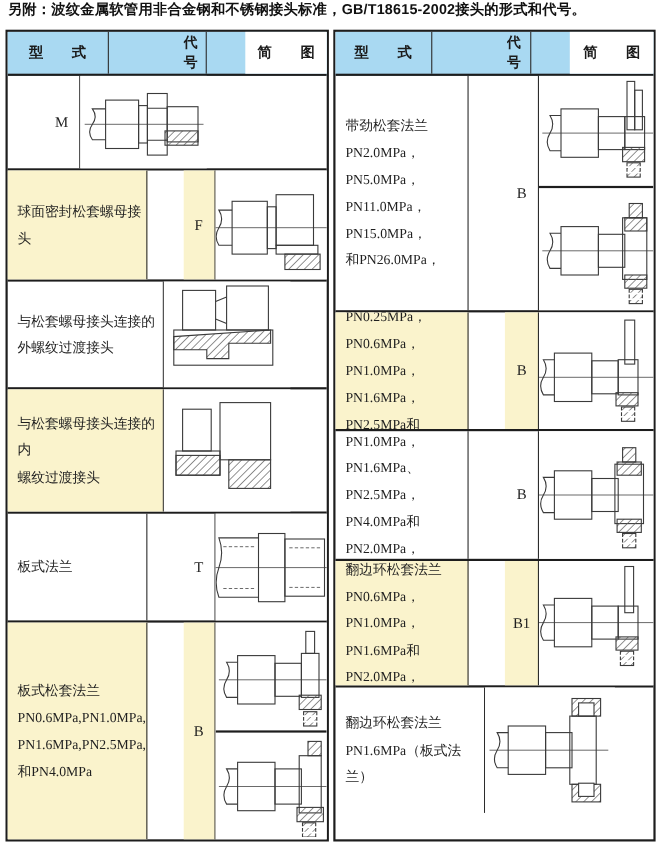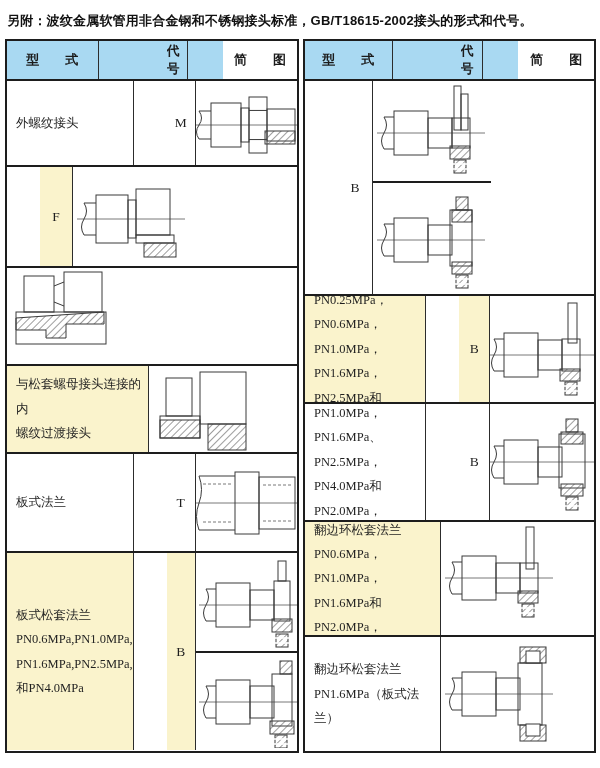--- a/index.html
+++ b/index.html
@@ -1,18 +1,18 @@
 <!DOCTYPE html>
 <html style="--hdr: #a9d9f2; --hlt: #faf3cc;"><head>
 <meta charset="utf-8">
 <style>
   html,body{margin:0;padding:0;background:#fff;}
   body{width:600px;height:768px;font-family:"Liberation Sans","DejaVu Sans",sans-serif;color:#111;}
   .page{position:relative;width:600px;height:768px;overflow:hidden;}
-  .title{padding:12px 4px 9px 7px;font-size:13px;font-weight:bold;letter-spacing:.2px;white-space:nowrap;}
+  .title{padding:0 4px 9px 7px;font-size:13px;font-weight:bold;letter-spacing:.2px;white-space:nowrap;}
   .tables{display:flex;gap:4px;padding-left:5px;}
   .tbl{box-sizing:border-box;border:2px solid #1d1d1d;background:#fff;}
   .tbl.left{width:294px;}
   .tbl.right{width:293px;}
   .trow{display:flex;border-bottom:2px solid #1d1d1d;box-sizing:border-box;}
   .trow:last-child{border-bottom:none;}
   .c{box-sizing:border-box;border-right:1px solid #2c2c2c;display:flex;align-items:center;overflow:hidden;}
   .c:last-child{border-right:none;}
   .head{height:40px;background:var(--hdr,#a9d9f2);gap:35px;}
   .head .c{justify-content:center;font-size:13px;font-weight:bold;color:#1b1b1b;}
@@ -46,66 +46,68 @@
   <div class="tables">
 
     <div class="tbl left">
       <div class="trow head">
         <div class="c type" style="justify-content:center;padding:0">型　　式</div>
         <div class="c code">代号</div>
         <div class="c diagc">简　　图</div>
       </div>
 
       <div class="trow" style="height:86px">
-        <div class="c type">外螺纹接头</div>
         <div class="c code">M</div>
         <div class="c diagc">
             <svg class="dsvg" width="114" height="84">
               <line x1="3" y1="44" x2="111" y2="44" stroke="#555" stroke-width="0.8"></line>
               <path d="M22,30 L10,30 q5,7 0,14 q-5,7 0,14 L22,58" stroke="#3a3a3a" stroke-width="1" fill="none"></path>
               <rect x="22" y="22" width="30" height="44" stroke="#3a3a3a" stroke-width="1" fill="none"></rect>
               <rect x="52" y="27" width="8" height="34" stroke="#3a3a3a" stroke-width="1" fill="none"></rect>
               <rect x="60" y="16" width="18" height="56" stroke="#3a3a3a" stroke-width="1" fill="none"></rect>
               <line x1="60" y1="29.439999999999998" x2="78" y2="29.439999999999998" stroke="#3a3a3a" stroke-width="1" fill="none"></line>
               <line x1="60" y1="58.56" x2="78" y2="58.56" stroke="#3a3a3a" stroke-width="1" fill="none"></line>
               <rect x="78" y="28" width="28" height="32" stroke="#3a3a3a" stroke-width="1" fill="none"></rect>
               <rect x="76" y="50" width="30" height="13" stroke="#3a3a3a" stroke-width="1" fill="url(#hatch)"></rect>
             </svg>
           </div>
       </div>
 
       <div class="trow hl" style="height:101px">
+        <div class="c type">球面密封松套螺母接头</div>
         <div class="c code">F</div>
         <div class="c diagc">
             <svg class="dsvg" width="114" height="99">
               <line x1="3" y1="52" x2="111" y2="52" stroke="#555" stroke-width="0.8"></line>
               <path d="M22,36 L10,36 q5,8 0,16 q-5,8 0,16 L22,68" stroke="#3a3a3a" stroke-width="1" fill="none"></path>
               <rect x="22" y="28" width="32" height="48" stroke="#3a3a3a" stroke-width="1" fill="none"></rect>
               <rect x="54" y="33" width="8" height="38" stroke="#3a3a3a" stroke-width="1" fill="none"></rect>
               <rect x="62" y="22" width="34" height="46" stroke="#3a3a3a" stroke-width="1" fill="none"></rect>
               <rect x="62" y="68" width="38" height="8" stroke="#3a3a3a" stroke-width="1" fill="none"></rect>
               <rect x="70" y="76" width="32" height="14" stroke="#3a3a3a" stroke-width="1" fill="url(#hatch)"></rect>
             </svg>
           </div>
       </div>
 
       <div class="trow" style="height:98px">
+        <div class="c type">与松套螺母接头连接的
+外螺纹过渡接头</div>
         <div class="c diagc">
             <svg class="dsvg" width="114" height="96">
               <rect x="16" y="8" width="30" height="36" stroke="#3a3a3a" stroke-width="1" fill="none"></rect>
               <rect x="56" y="4" width="38" height="40" stroke="#3a3a3a" stroke-width="1" fill="none"></rect>
               <line x1="46" y1="18" x2="56" y2="14" stroke="#3a3a3a" stroke-width="1" fill="none"></line>
               <line x1="46" y1="34" x2="56" y2="38" stroke="#3a3a3a" stroke-width="1" fill="none"></line>
               <rect x="8" y="44" width="90" height="32" stroke="#3a3a3a" stroke-width="1" fill="none"></rect>
               <polygon points="8,62 8,50 96,44 96,56 58,56 58,70 38,70 38,62" stroke="#3a3a3a" stroke-width="1" fill="url(#hatch)"></polygon>
             </svg>
           </div>
       </div>
 
-      <div class="trow hl" style="height:88px">
+      <div class="trow hl" style="height:113px">
         <div class="c type">与松套螺母接头连接的内
 螺纹过渡接头</div>
         <div class="c diagc">
             <svg class="dsvg" width="114" height="99">
               <rect x="16" y="12" width="26" height="38" stroke="#3a3a3a" stroke-width="1" fill="none"></rect>
               <rect x="50" y="6" width="46" height="52" stroke="#3a3a3a" stroke-width="1" fill="none"></rect>
               <rect x="10" y="50" width="40" height="22" stroke="#3a3a3a" stroke-width="1" fill="none"></rect>
               <rect x="10" y="54" width="40" height="18" stroke="#3a3a3a" stroke-width="1" fill="url(#hatch)"></rect>
               <rect x="58" y="58" width="38" height="26" stroke="#3a3a3a" stroke-width="1" fill="url(#hatch)"></rect>
             </svg>
@@ -169,20 +171,24 @@
     </div>
 
     <div class="tbl right">
       <div class="trow head">
         <div class="c type" style="justify-content:center;padding:0">型　　式</div>
         <div class="c code">代号</div>
         <div class="c diagc">简　　图</div>
       </div>
 
       <div class="trow" style="height:215px">
+        <div class="c type">带劲松套法兰
+PN2.0MPa，PN5.0MPa，
+PN11.0MPa，PN15.0MPa，
+和PN26.0MPa，</div>
         <div class="c code">B</div>
         <div class="c diagc">
           <div class="sub first" style="height:102px">
               <svg class="dsvg" width="116" height="99">
                 <line x1="3" y1="51" x2="111" y2="51" stroke="#555" stroke-width="0.8"></line>
                 <path d="M20,35 L10,35 q5,8 0,16 q-5,8 0,16 L20,67" stroke="#3a3a3a" stroke-width="1" fill="none"></path>
                 <rect x="20" y="29" width="34" height="44" stroke="#3a3a3a" stroke-width="1" fill="none"></rect>
                 <rect x="54" y="36" width="24" height="30" stroke="#3a3a3a" stroke-width="1" fill="none"></rect>
                 <rect x="80" y="4" width="7" height="44" stroke="#3a3a3a" stroke-width="1" fill="none"></rect>
                 <rect x="87" y="12" width="7" height="36" stroke="#3a3a3a" stroke-width="1" fill="none"></rect>
@@ -255,20 +261,21 @@
               <line x1="80" y1="97" x2="96" y2="97" stroke="#fff" stroke-width="1.6"></line>
               <line x1="80" y1="102" x2="96" y2="102" stroke="#fff" stroke-width="1.6"></line>
             </svg>
           </div>
       </div>
 
       <div class="trow hl" style="height:115px">
         <div class="c type">翻边环松套法兰
 PN0.6MPa，PN1.0MPa，
 PN1.6MPa和PN2.0MPa，</div>
+        <div class="c code">B1</div>
         <div class="c diagc">
             <svg class="dsvg" width="116" height="113">
               <line x1="3" y1="56" x2="111" y2="56" stroke="#555" stroke-width="0.8"></line>
               <path d="M20,40 L10,40 q5,8 0,16 q-5,8 0,16 L20,72" stroke="#3a3a3a" stroke-width="1" fill="none"></path>
               <rect x="20" y="34" width="34" height="44" stroke="#3a3a3a" stroke-width="1" fill="none"></rect>
               <rect x="54" y="41" width="24" height="30" stroke="#3a3a3a" stroke-width="1" fill="none"></rect>
               <rect x="84" y="5" width="8" height="42" stroke="#3a3a3a" stroke-width="1" fill="none"></rect>
               <rect x="78" y="41" width="18" height="30" stroke="#3a3a3a" stroke-width="1" fill="none"></rect>
               <rect x="76" y="69" width="20" height="12" stroke="#3a3a3a" stroke-width="1" fill="url(#hatch)"></rect>
               <rect x="80" y="82" width="12" height="13" stroke="#3a3a3a" stroke-width="1" fill="url(#hatch)"></rect>

